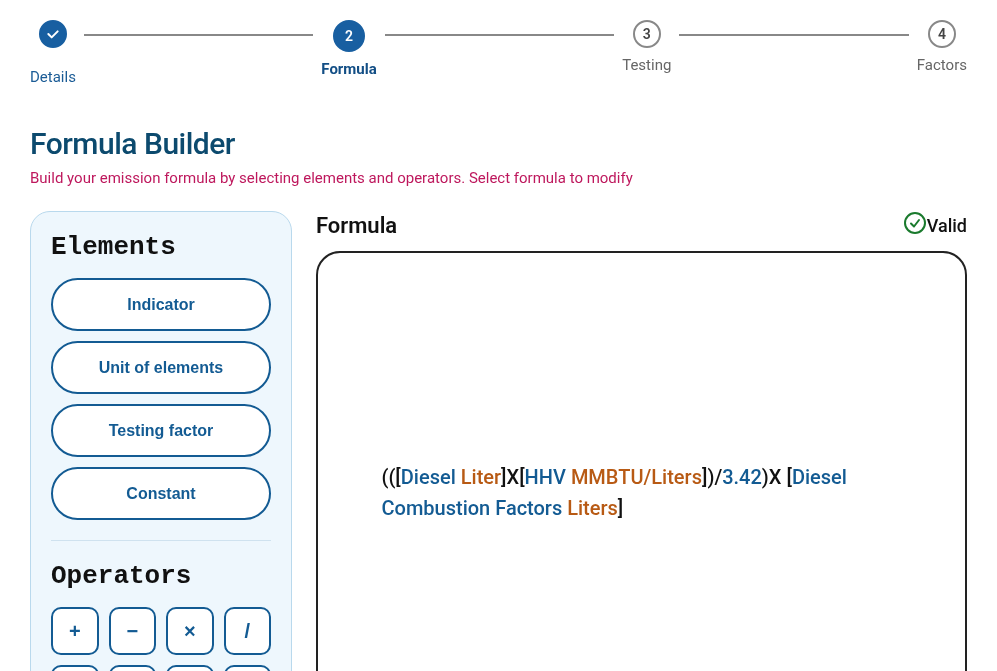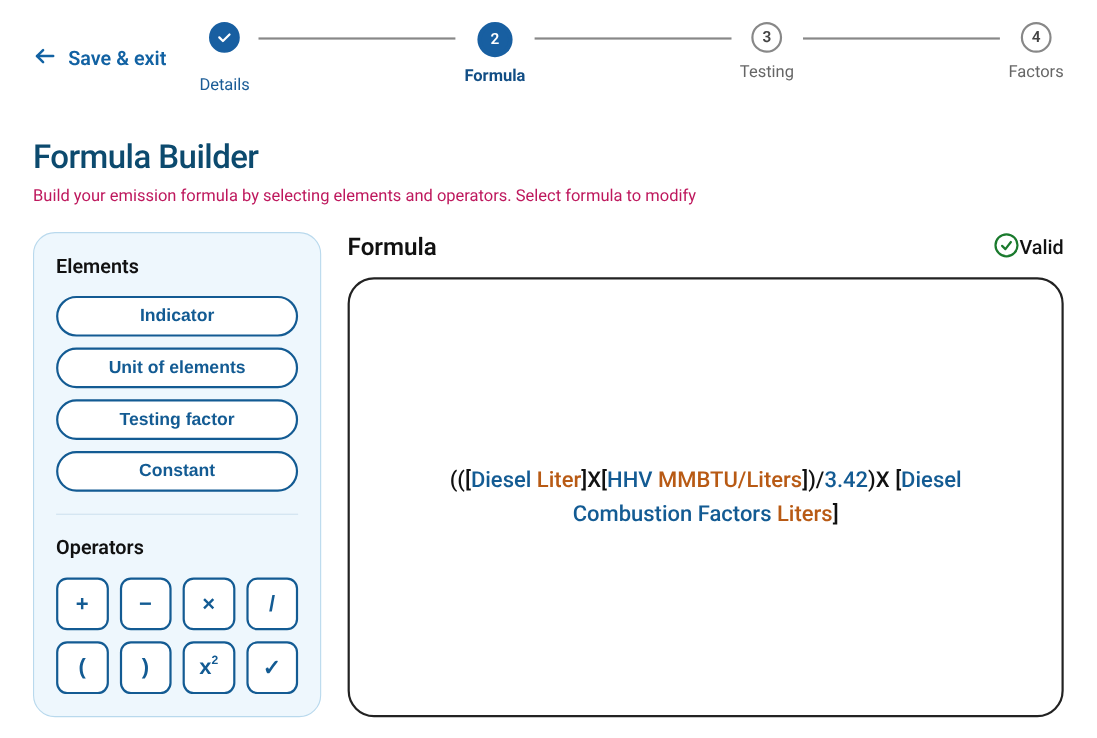--- a/index.html
+++ b/index.html
@@ -102,30 +102,31 @@
 
   
   .panel-left {
     width: 262px;
     border: 1px solid #b9d9ed;
     background: #eef7fd;
     border-radius: 20px;
     padding: 20px;
   }
   .section-title {
-    font-size: 18px;
+    font-size: 26px;
     font-weight: 600;
     margin-bottom: 16px;
+    font-family: Liberation Mono, monospace;
   }
   .element-btn {
     display: flex;
     align-items: center;
     justify-content: center;
     width: 100%;
-    height: 37px;
+    height: 53px;
     border: 2px solid #135b93;
     border-radius: 999px;
     background: #fff;
     color: #135b93;
     font-size: 16px;
     font-weight: 600;
     margin-bottom: 10px;
     cursor: pointer;
   }
   .panel-divider {
@@ -183,44 +184,35 @@
     flex: 1;
     border: 2px solid #222;
     border-radius: 24px;
     padding: 30px;
     display: flex;
     align-items: center;
     justify-content: center;
     min-height: 340px;
   }
   .formula-content {
-    text-align: center;
+    text-align: left;
     font-size: 20px;
     line-height: 1.55;
     font-weight: 500;
     max-width: 520px;
   }
   .formula-content .punct { color: #111; }
   .formula-content .name { color: #135b93; }
   .formula-content .unit { color: #b85a14; }
   .formula-content .op   { color: #111; }
 </style>
 </head>
 <body>
 
 <div class="header">
-  <div class="save-exit">
-    <span>
-      <svg width="22" height="22" viewBox="0 0 24 24" fill="none" stroke-width="2.5" stroke-linecap="round" stroke-linejoin="round">
-          <line x1="20" y1="12" x2="4" y2="12"></line>
-          <polyline points="10 18 4 12 10 6"></polyline>
-        </svg>
-    </span>
-    <span>Save &amp; exit</span>
-  </div>
 
   <div class="stepper" id="stepper">
       <div class="step">
         <div class="step-circle done">
           <svg width="16" height="16" viewBox="0 0 24 24" fill="none" stroke-width="3" stroke-linecap="round" stroke-linejoin="round">
             <polyline points="5 12 10 17 19 8"></polyline>
           </svg>
         </div>
         <div class="step-label done">Details</div>
       </div>

